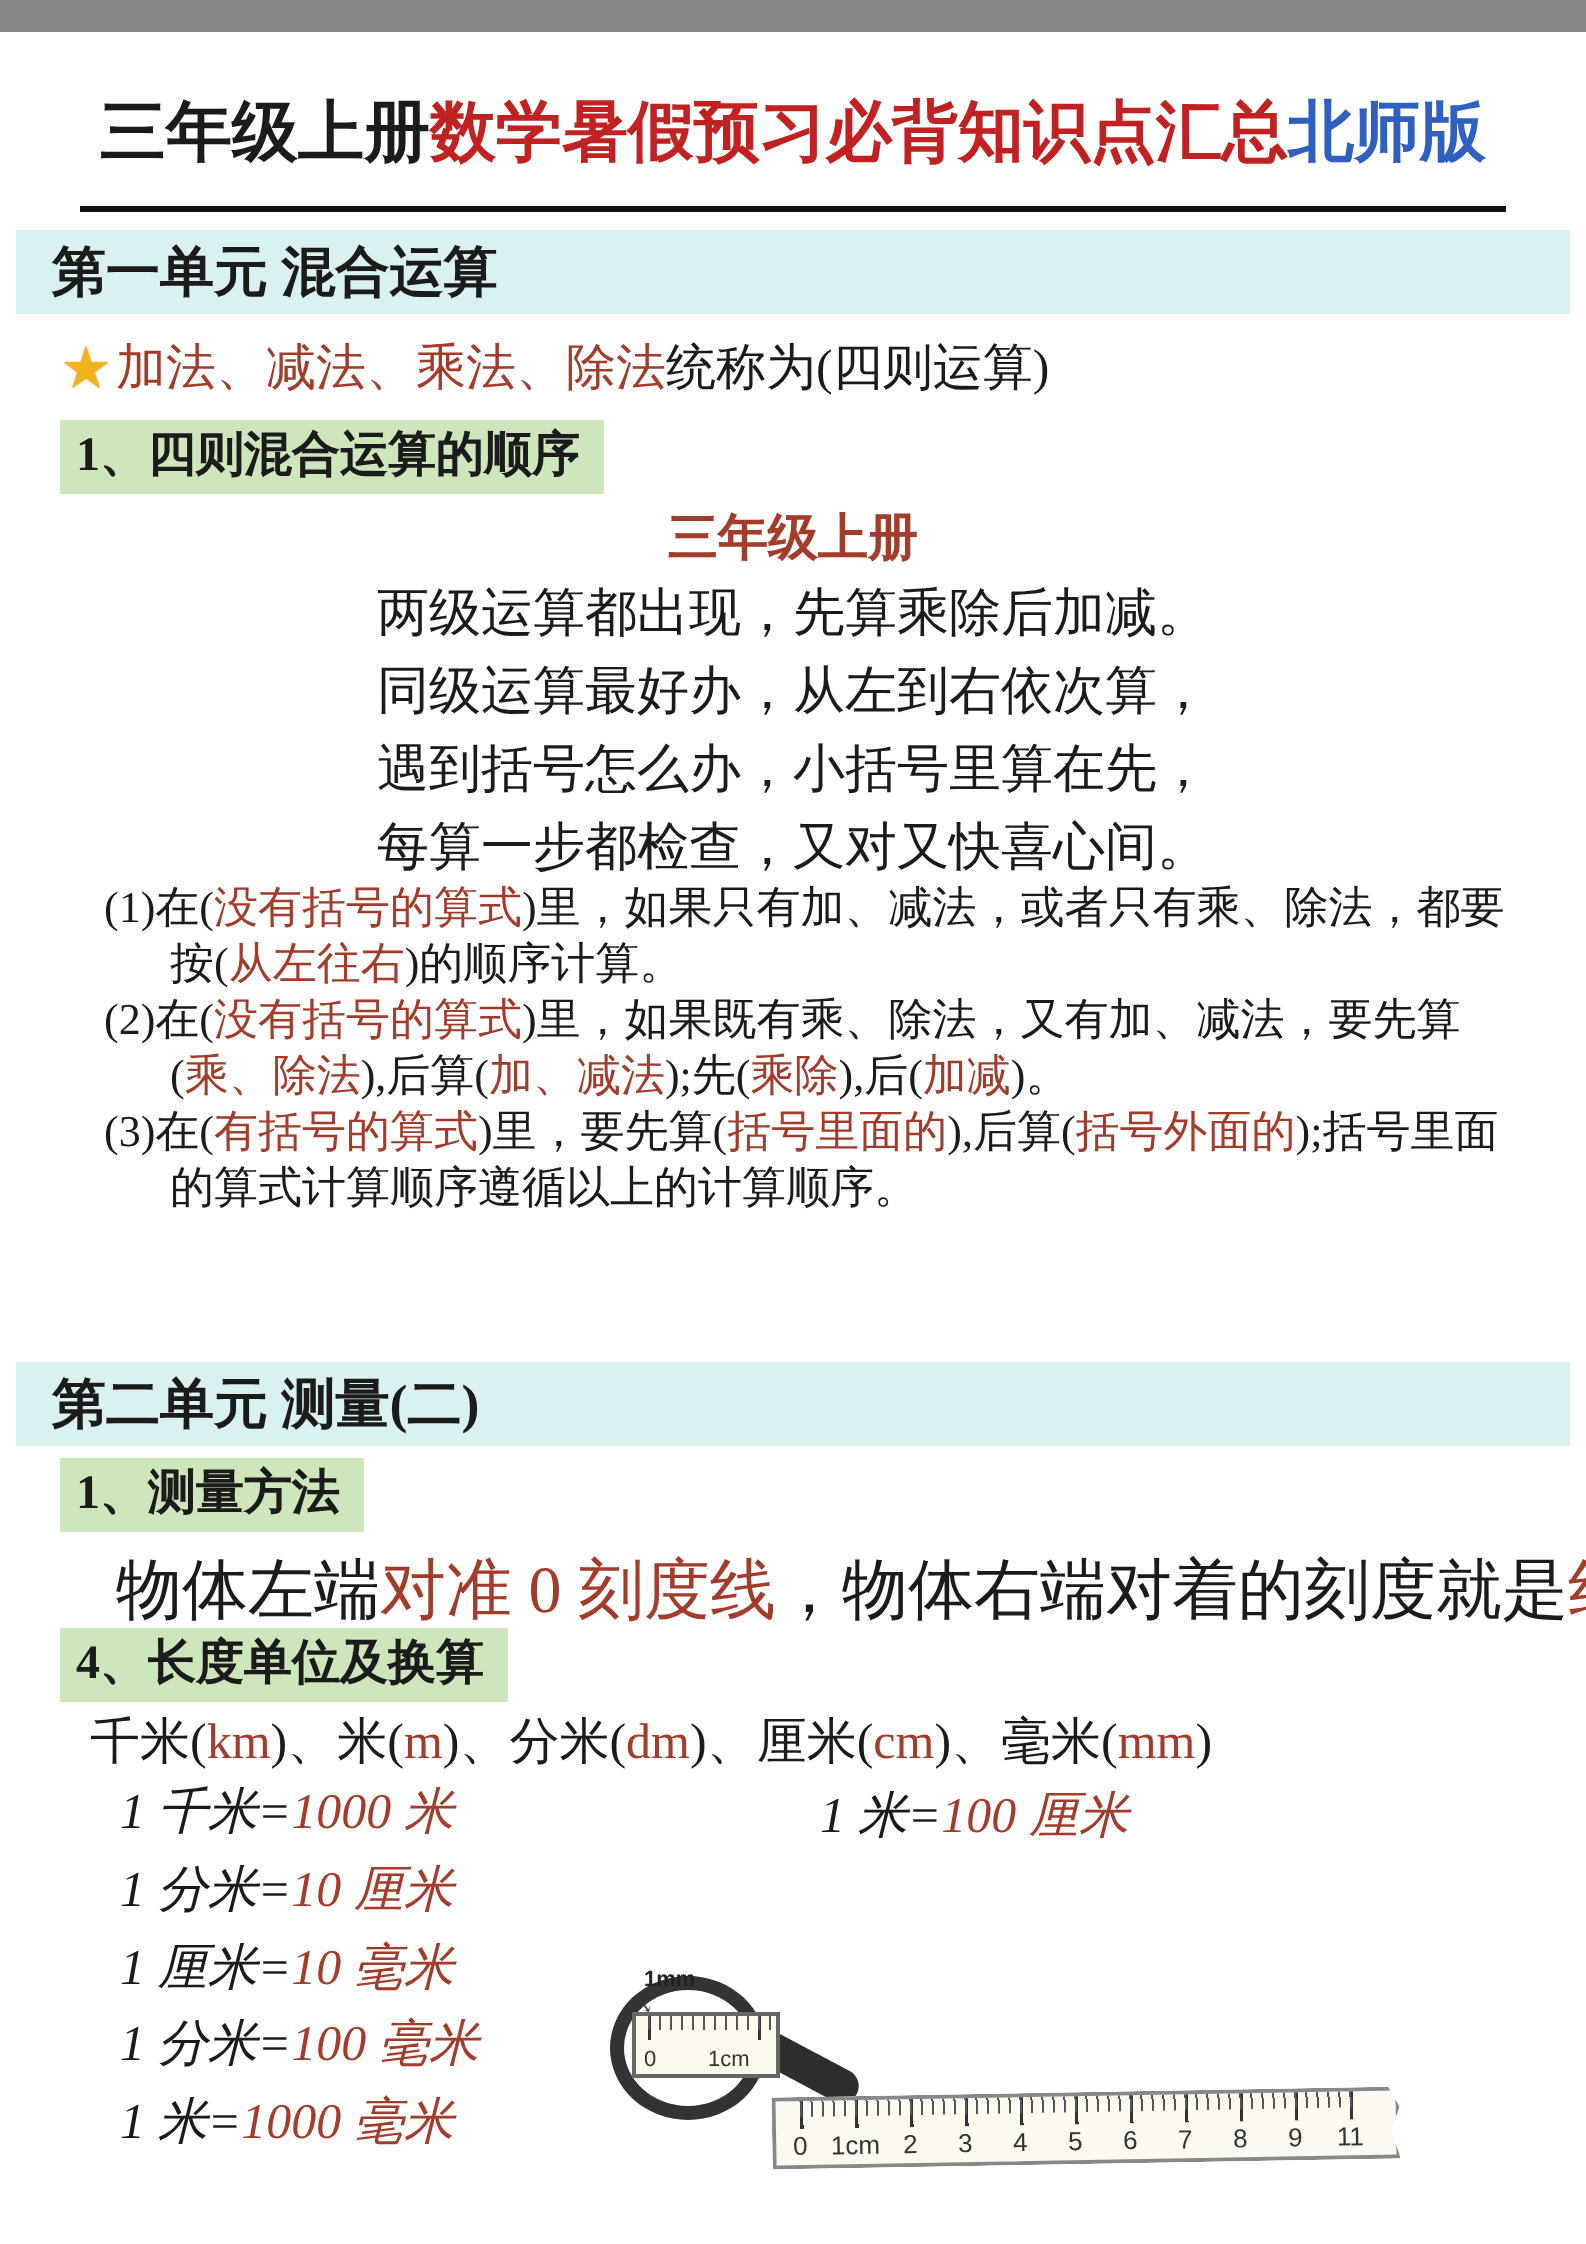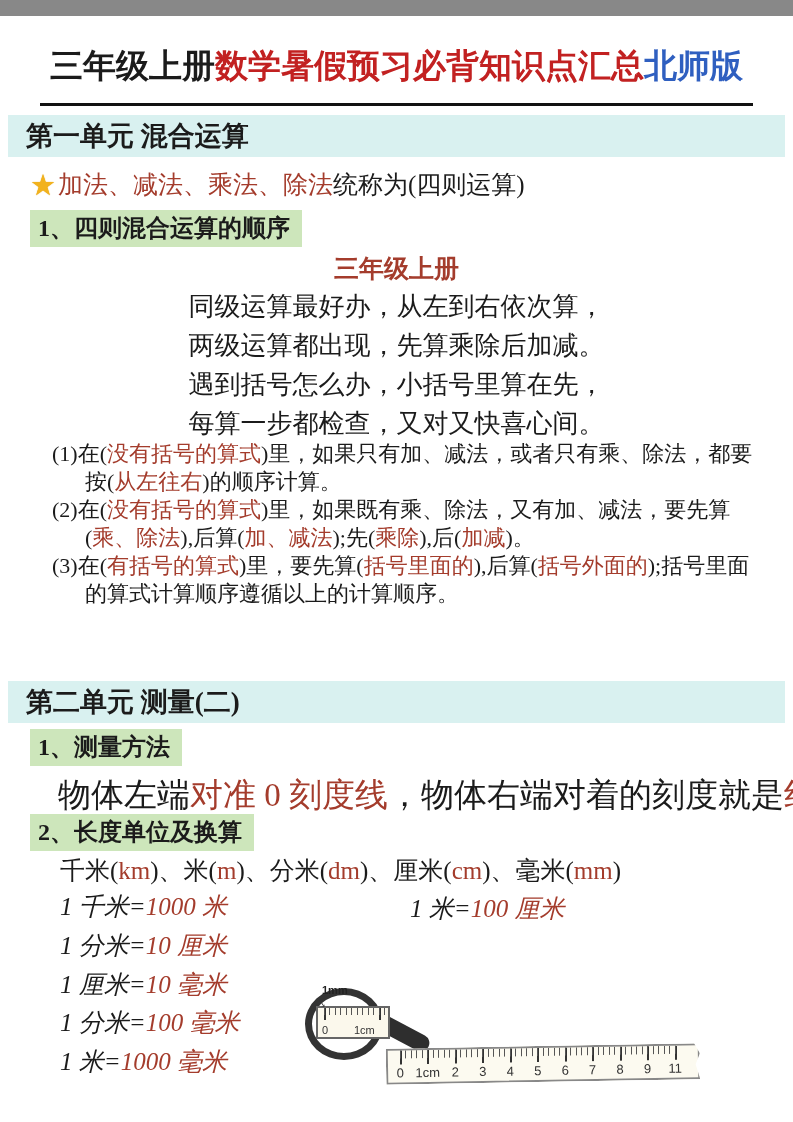--- a/index.html
+++ b/index.html
@@ -18,21 +18,21 @@
   .band1{top:99px;} .band2{top:665px;}
   .intro-line{position:absolute;top:152px;left:30px;font-size:25px;line-height:34px;white-space:nowrap;}
   .star{color:var(--star);font-size:29px;vertical-align:-2px;margin-right:2px;text-shadow:0 0 1px #d99a00;}
   .topic{position:absolute;left:30px;display:inline-block;background:var(--green-bg);font-size:24px;font-weight:bold;padding:4px 12px 5px 8px;line-height:28px;white-space:nowrap;}
   .topic1{top:194px;} .topic2a{top:713px;} .topic2b{top:798px;}
   .song-title{position:absolute;top:236px;left:0;width:100%;text-align:center;font-size:25px;font-weight:bold;color:var(--body-red);}
   .song{position:absolute;top:271px;left:0;width:100%;text-align:center;font-size:26px;line-height:39px;}
   .rules{position:absolute;top:424px;left:52px;width:712px;font-size:22px;line-height:28px;}
   .rule{padding-left:33px;text-indent:-33px;}
   .measure-line{position:absolute;top:757px;left:58px;font-size:33px;white-space:nowrap;}
-  .units-line{position:absolute;top:838px;left:60px;font-size:25px;white-space:nowrap;}
+  .units-line{position:absolute;top:838px;left:45px;font-size:25px;white-space:nowrap;}
   .conv{position:absolute;font-size:25px;}
   .conv div{white-space:nowrap;font-style:italic;}
   .conv-left{top:872px;left:60px;line-height:38.8px;}
   .conv-right{top:872px;left:410px;line-height:41px;}
   
   .figure{position:absolute;left:0;top:0;width:793px;height:1122px;pointer-events:none;}
   .magnifier{position:absolute;left:305px;top:972px;width:78px;height:72px;border:7px solid #333;border-radius:50%;background:#fff;}
   .mag-handle{position:absolute;left:370px;top:1008px;width:62px;height:17px;background:#2e2e2e;border-radius:9px;transform:rotate(28deg);}
   .mini-ruler{position:absolute;left:316px;top:990px;width:74px;height:33px;background:#fbf8ec;border:2px solid #666;
     background-image:
@@ -65,38 +65,38 @@
   <div class="band band1">第一单元 混合运算</div>
 
   <div class="intro-line">
     <span class="star">★</span><span><span class="red">加法、减法、乘法、除法</span><span>统称为(四则运算)</span></span>
   </div>
 
   <div class="topic topic1">1、四则混合运算的顺序</div>
 
   <div class="song-title">三年级上册</div>
   <div class="song">
+      <div class="song-line">两级运算都出现，先算乘除后加减。</div>
       <div class="song-line">同级运算最好办，从左到右依次算，</div>
-      <div class="song-line">两级运算都出现，先算乘除后加减。</div>
       <div class="song-line">遇到括号怎么办，小括号里算在先，</div>
       <div class="song-line">每算一步都检查，又对又快喜心间。</div>
     </div>
 
   <div class="rules">
     <div class="rule"><span>(1)在(</span><span class="red">没有括号的算式</span><span>)里，如果只有加、减法，或者只有乘、除法，都要按(</span><span class="red">从左往右</span><span>)的顺序计算。</span></div>
     <div class="rule"><span>(2)在(</span><span class="red">没有括号的算式</span><span>)里，如果既有乘、除法，又有加、减法，要先算(</span><span class="red">乘、除法</span><span>),后算(</span><span class="red">加、减法</span><span>);先(</span><span class="red">乘除</span><span>),后(</span><span class="red">加减</span><span>)。</span></div>
     <div class="rule"><span>(3)在(</span><span class="red">有括号的算式</span><span>)里，要先算(</span><span class="red">括号里面的</span><span>),后算(</span><span class="red">括号外面的</span><span>);括号里面的算式计算顺序遵循以上的计算顺序。</span></div>
   </div>
 
   <div class="band band2">第二单元 测量(二)</div>
 
   <div class="topic topic2a">1、测量方法</div>
   <div class="measure-line"><span>物体左端</span><span class="red">对准 0 刻度线</span><span>，物体右端对着的刻度就是</span><span class="red">线段的长度</span><span>。</span></div>
 
-  <div class="topic topic2b">2、长度单位及换算</div>
+  <div class="topic topic2b">4、长度单位及换算</div>
   <div class="units-line"><span>千米(</span><span class="red">km</span><span>)、米(</span><span class="red">m</span><span>)、分米(</span><span class="red">dm</span><span>)、厘米(</span><span class="red">cm</span><span>)、毫米(</span><span class="red">mm</span><span>)</span></div>
 
   <div class="conv conv-left">
     <div><span>1 千米=</span><span class="red">1000 米</span></div>
     <div><span>1 分米=</span><span class="red">10 厘米</span></div>
     <div><span>1 厘米=</span><span class="red">10 毫米</span></div>
     <div><span>1 分米=</span><span class="red">100 毫米</span></div>
     <div><span>1 米=</span><span class="red">1000 毫米</span></div>
   </div>
   <div class="conv conv-right">

